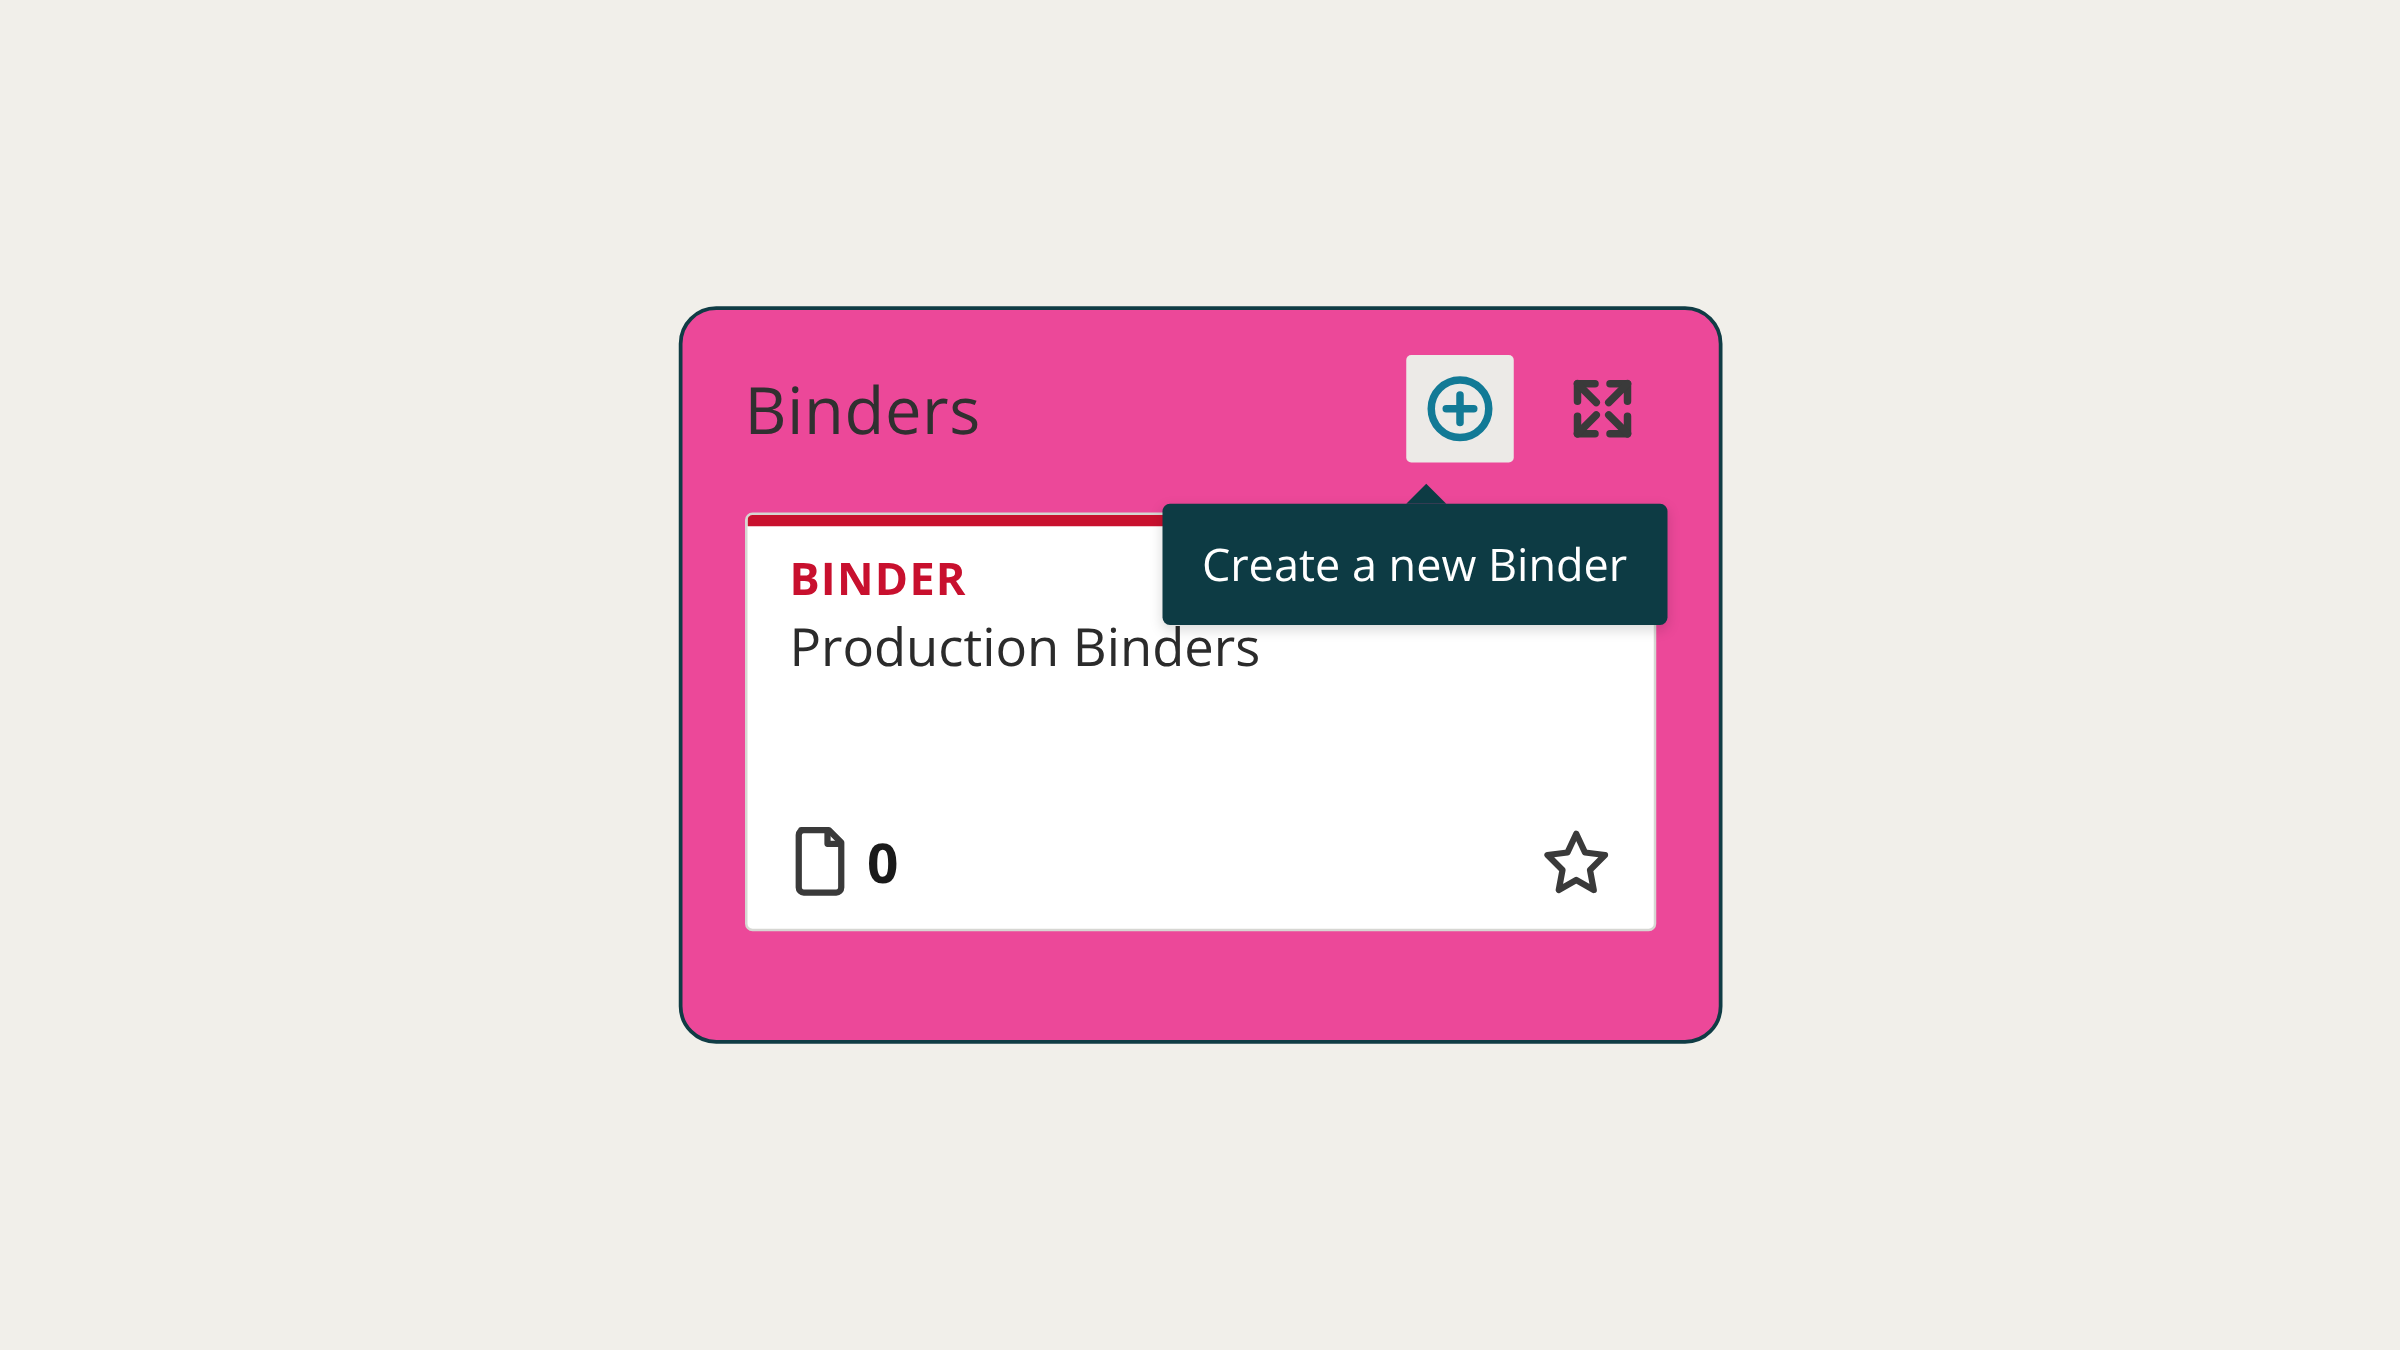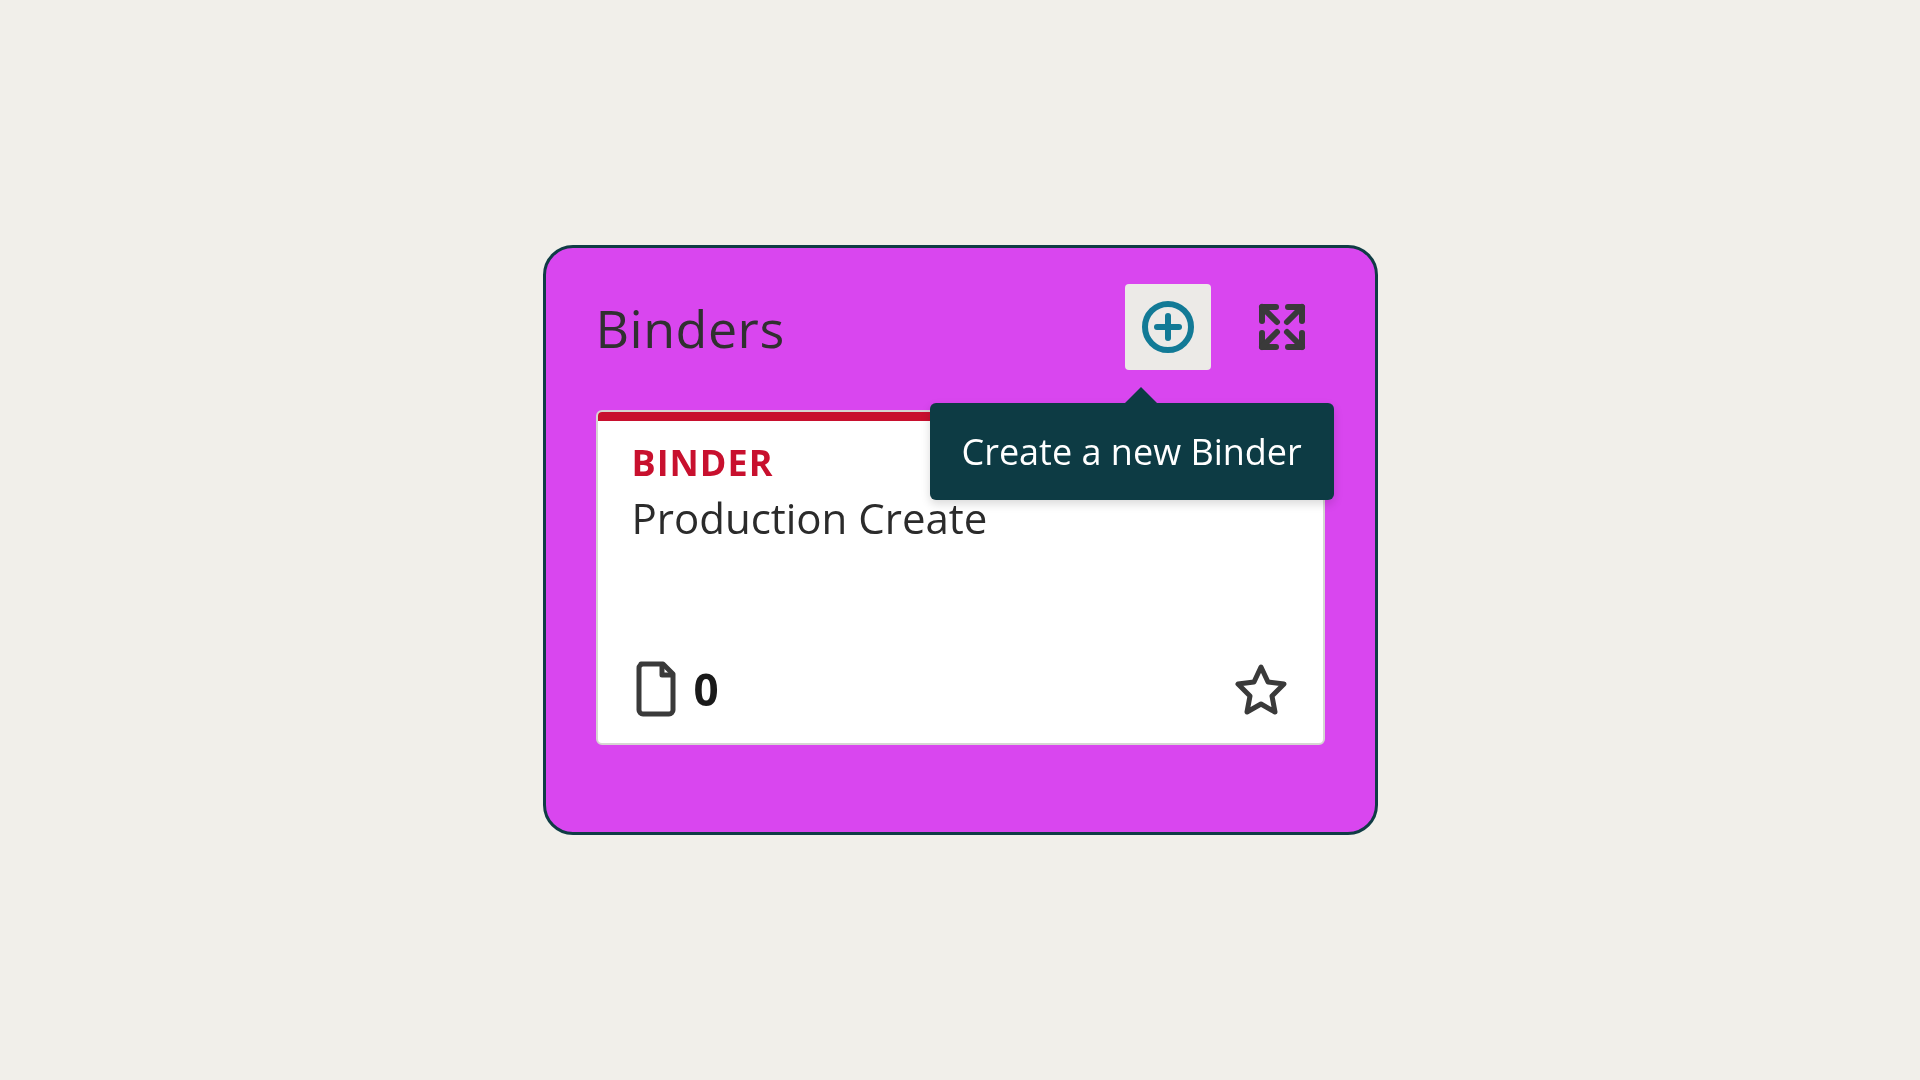--- a/index.html
+++ b/index.html
@@ -10,21 +10,21 @@
     display: flex;
     align-items: center;
     justify-content: center;
     width: 1920px;
     height: 1080px;
   }
   .panel {
     position: relative;
     width: 835px;
     height: 590px;
-    background: #d946ef;
+    background: #ec4899;
     border: 3px solid #103c45;
     border-radius: 30px;
     padding: 36px 50px 40px 50px;
   }
   .panel-header {
     display: flex;
     align-items: center;
     justify-content: space-between;
     margin-bottom: 40px;
   }
@@ -154,21 +154,21 @@
           </svg>
         </span>
       </button>
 
     </div>
   </div>
 
   <div class="binder-card">
     <div class="top-stripe"></div>
     <div class="binder-label">BINDER</div>
-    <div class="binder-name">Production Create</div>
+    <div class="binder-name">Production Binders</div>
 
     <div class="binder-footer">
       <div class="doc-count">
         <span>
           <svg width="48" height="58" viewBox="0 0 48 58" fill="none" stroke="#3a3a3a" stroke-width="5" stroke-linejoin="round">
             <path d="M9 4 H31 L41 14 V50 a4 4 0 0 1 -4 4 H11 a4 4 0 0 1 -4 -4 V8 a4 4 0 0 1 4 -4 Z"></path>
             <polyline points="30,4 30,15 41,15"></polyline>
           </svg>
         </span>
         <span>0</span>

